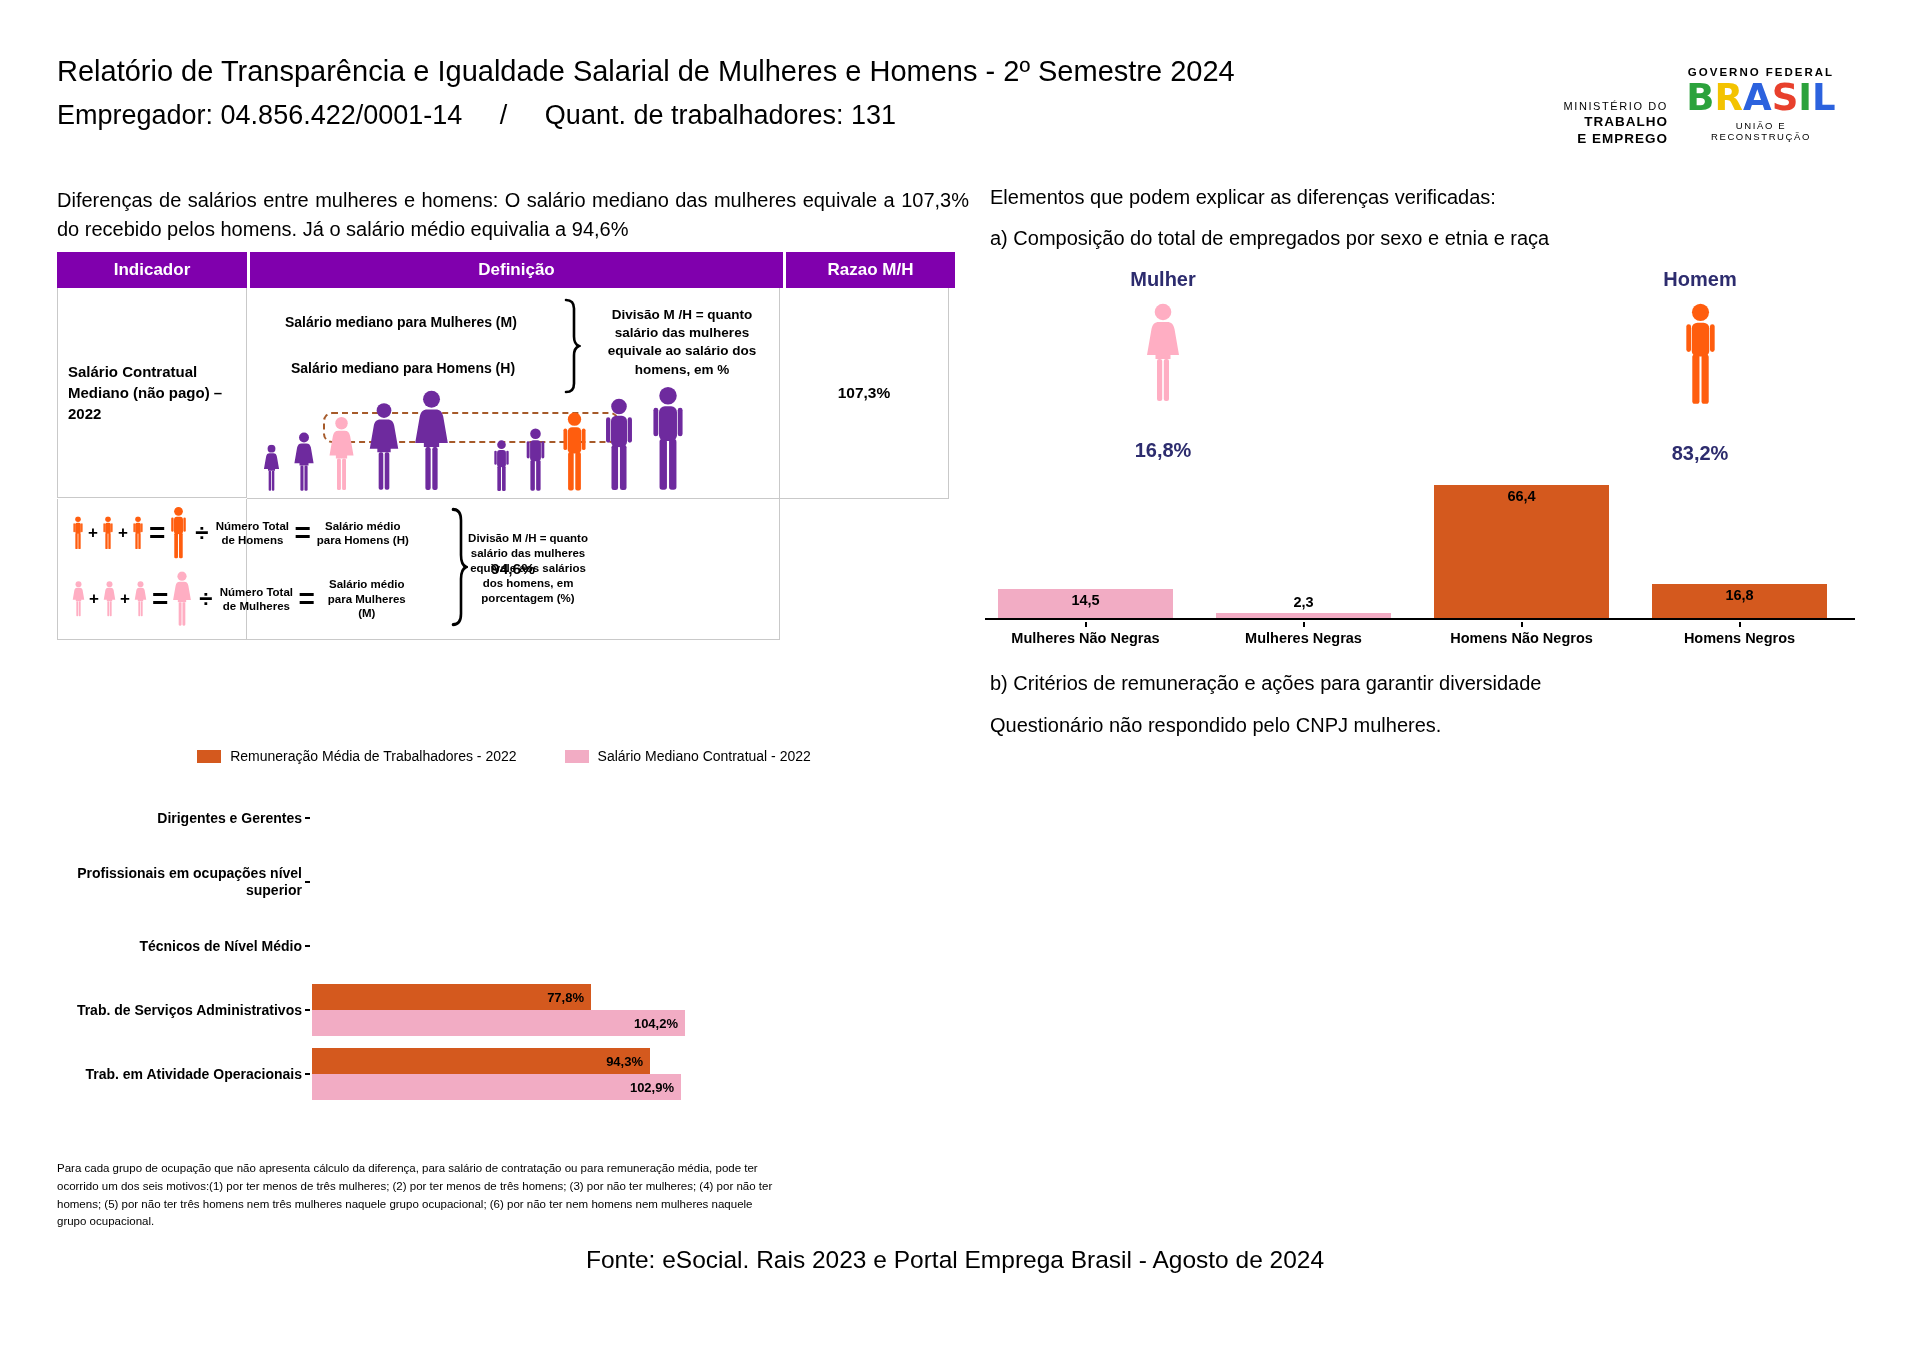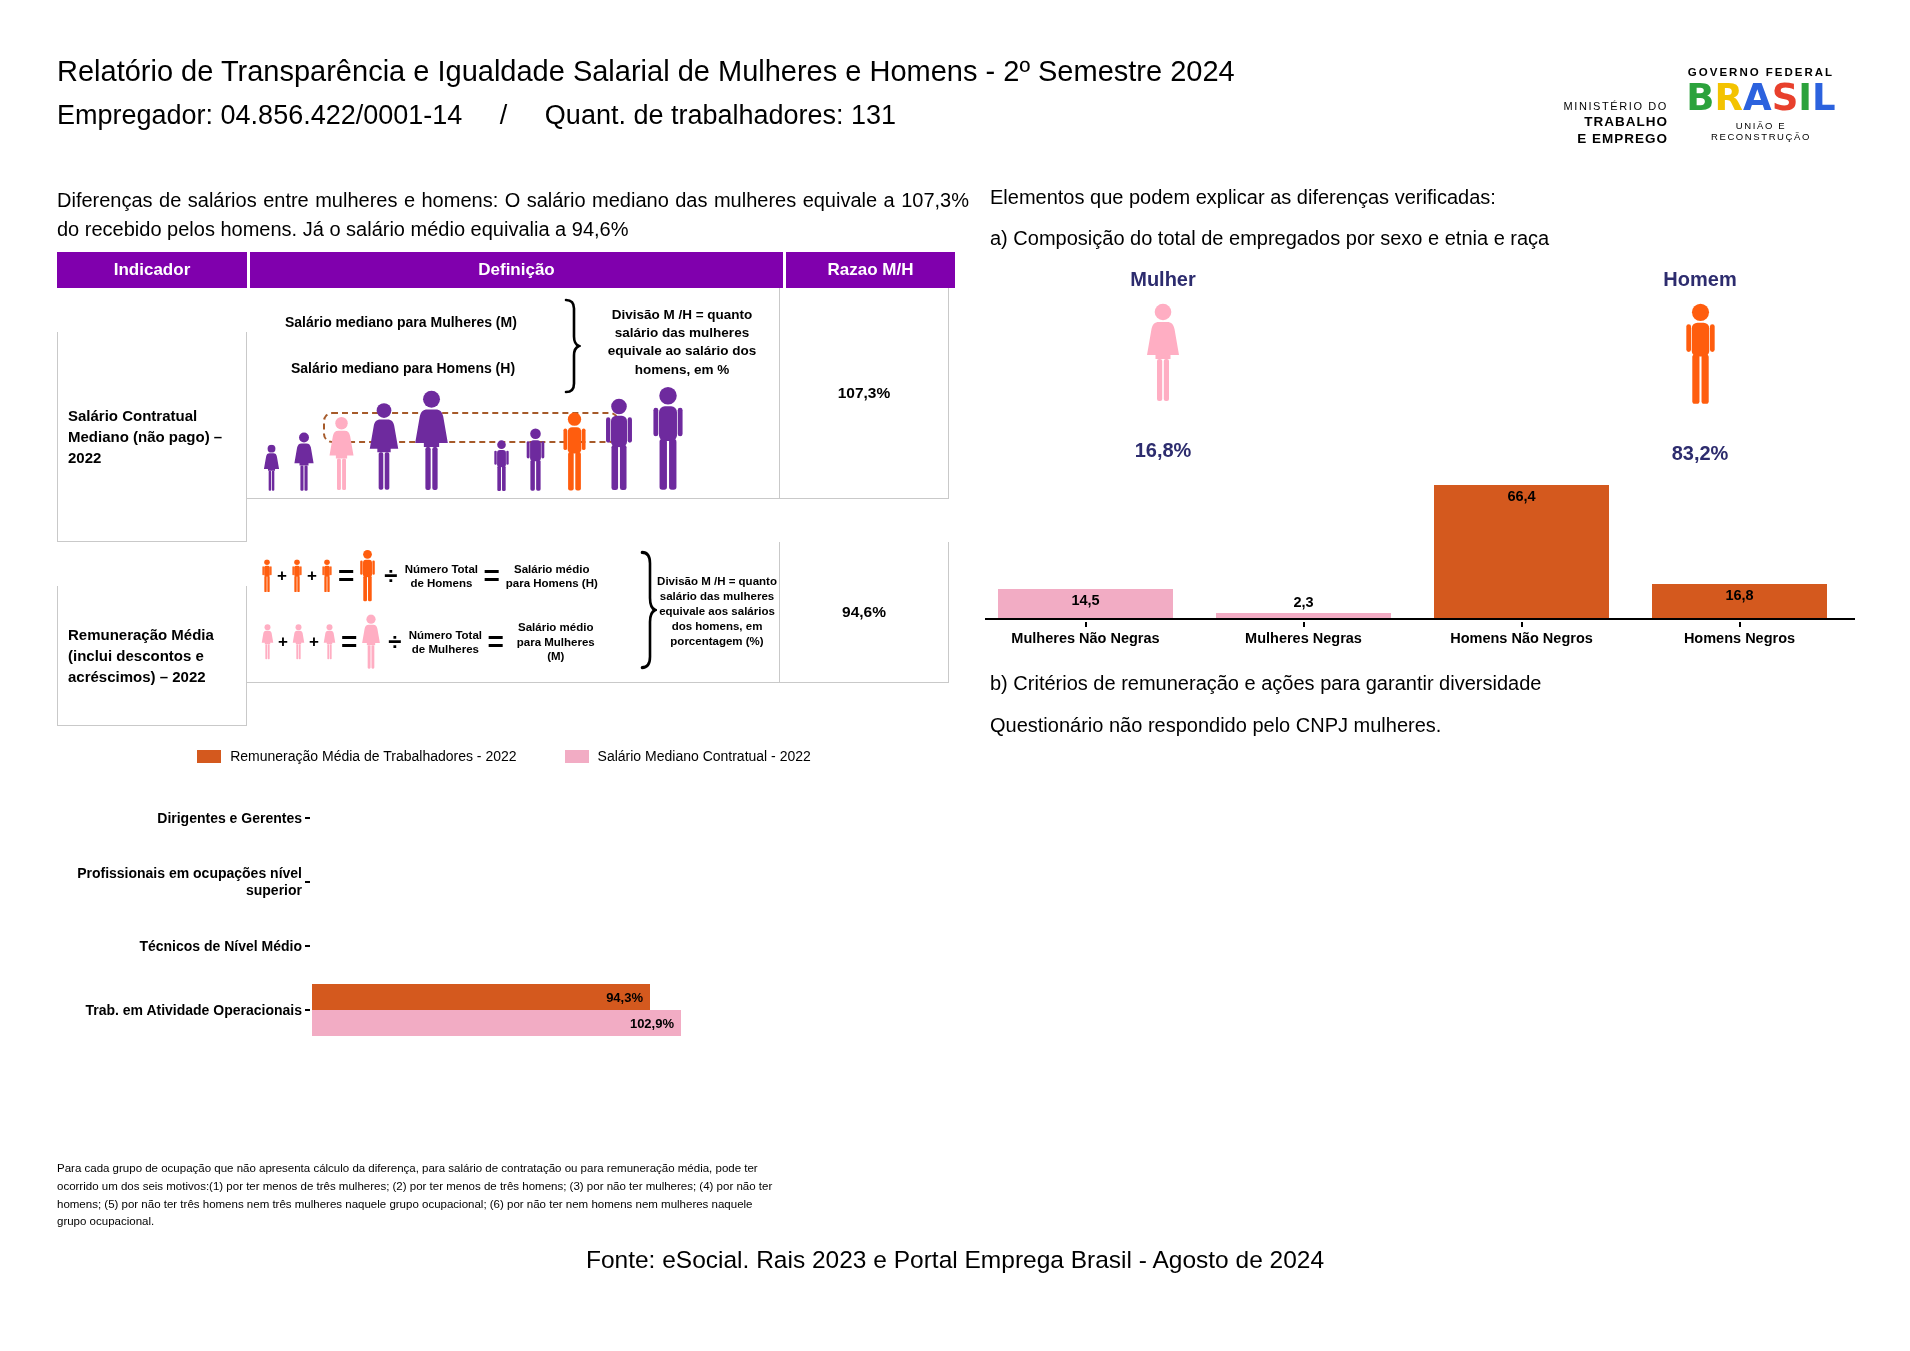--- a/index.html
+++ b/index.html
@@ -28,21 +28,21 @@
   .intro{position:absolute;left:57px;top:186px;width:912px;font-size:20px;line-height:1.45;text-align:justify;}
 
   .rtable{position:absolute;left:57px;top:252px;width:898px;}
   .thead{display:grid;grid-template-columns:190px 533px 169px;gap:3px;}
   .thead>div{background:#8000AD;color:#fff;font-weight:bold;font-size:17px;text-align:center;padding:8px 0;}
   .trow{display:grid;grid-template-columns:190px 533px 169px;}
   .trow>div{border:1px solid #c9c9c9;border-top:none;background:#fff;}
   .trow>div+div{border-left:none;}
   .trow1>div{height:210px;}
   .trow2>div{height:140px;}
-  .tc-ind{display:flex;align-items:center;padding:0 10px;font-weight:bold;font-size:15px;line-height:1.4;box-sizing:border-box;margin-top:44px;}
+  .tc-ind{display:flex;align-items:center;padding:0 10px;font-weight:bold;font-size:15px;line-height:1.4;box-sizing:border-box;}
   .tc-ratio{display:flex;align-items:center;justify-content:center;font-weight:bold;font-size:15.5px;}
   .tc-def{position:relative;}
 
   .def1-l1{position:absolute;left:38px;top:26px;font-size:14px;font-weight:bold;}
   .def1-l2{position:absolute;left:44px;top:72px;font-size:14px;font-weight:bold;}
   .brace-svg{position:absolute;}
   .brace1{left:316px;top:10px;width:18px;height:96px;}
   .def1-note{position:absolute;left:342px;top:18px;width:186px;text-align:center;font-size:13.5px;font-weight:bold;line-height:1.35;}
   .pictogram{position:absolute;left:16px;bottom:6px;height:106px;display:flex;align-items:flex-end;}
   .pg-group{display:flex;align-items:flex-end;gap:13px;position:relative;z-index:1;}
@@ -210,21 +210,20 @@
             <svg class="person c-purple s106" viewBox="0 0 36 100">
                 <use href="#ic-man"></use>
               </svg>
           </div>
         </div>
       </div>
       <div class="tc-ratio">107,3%</div>
     </div>
 
     <div class="trow trow2">
-      <div class="tc-ind">Remuneração Média (inclui descontos e acréscimos) – 2022</div>
       <div class="tc-def">
         <div class="formula fA">
           <svg class="person c-orange s34" viewBox="0 0 36 100">
               <use href="#ic-man"></use>
             </svg>
           <span class="f-plus">+</span>
           <svg class="person c-orange s34" viewBox="0 0 36 100">
               <use href="#ic-man"></use>
             </svg>
           <span class="f-plus">+</span>
@@ -287,20 +286,31 @@
         <div class="occ-label">Dirigentes e Gerentes</div>
         <div class="occ-bars"></div>
       </div>
       <div class="occ-row">
         <div class="occ-label">Profissionais em ocupações nível superior</div>
         <div class="occ-bars"></div>
       </div>
       <div class="occ-row">
         <div class="occ-label">Técnicos de Nível Médio</div>
         <div class="occ-bars"></div>
+      </div>
+      <div class="occ-row">
+        <div class="occ-label">Trab. de Serviços Administrativos</div>
+        <div class="occ-bars">
+          <div class="occ-bar" style="width: 279px; background: rgb(212, 89, 30); top: 6px;">
+            <span class="occ-val">77,8%</span>
+          </div>
+          <div class="occ-bar" style="width: 373px; background: rgb(242, 172, 196); top: 32px;">
+            <span class="occ-val">104,2%</span>
+          </div>
+        </div>
       </div>
       <div class="occ-row">
         <div class="occ-label">Trab. em Atividade Operacionais</div>
         <div class="occ-bars">
           <div class="occ-bar" style="width: 338px; background: rgb(212, 89, 30); top: 6px;">
             <span class="occ-val">94,3%</span>
           </div>
           <div class="occ-bar" style="width: 369px; background: rgb(242, 172, 196); top: 32px;">
             <span class="occ-val">102,9%</span>
           </div>

